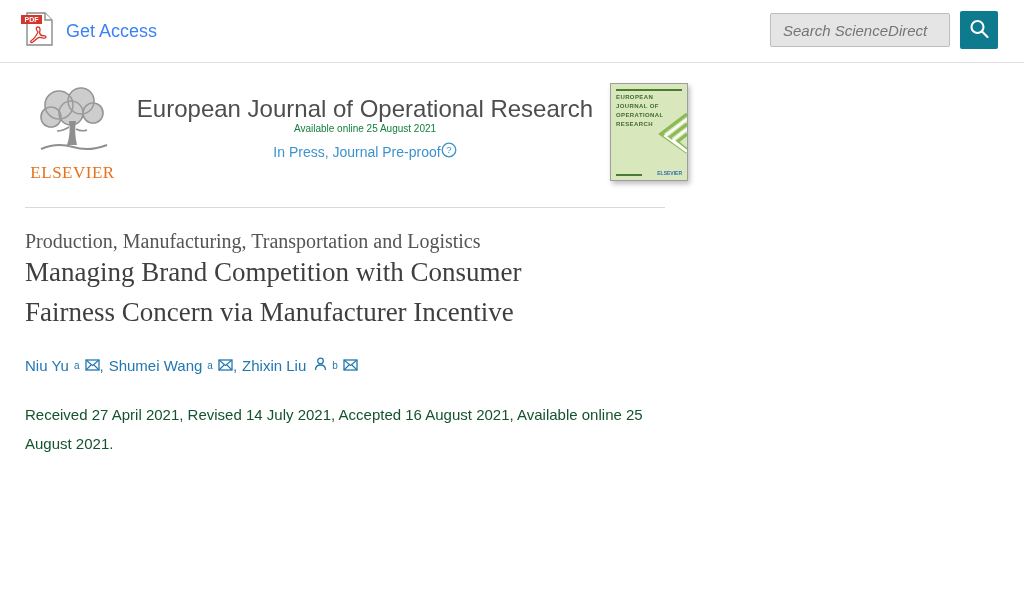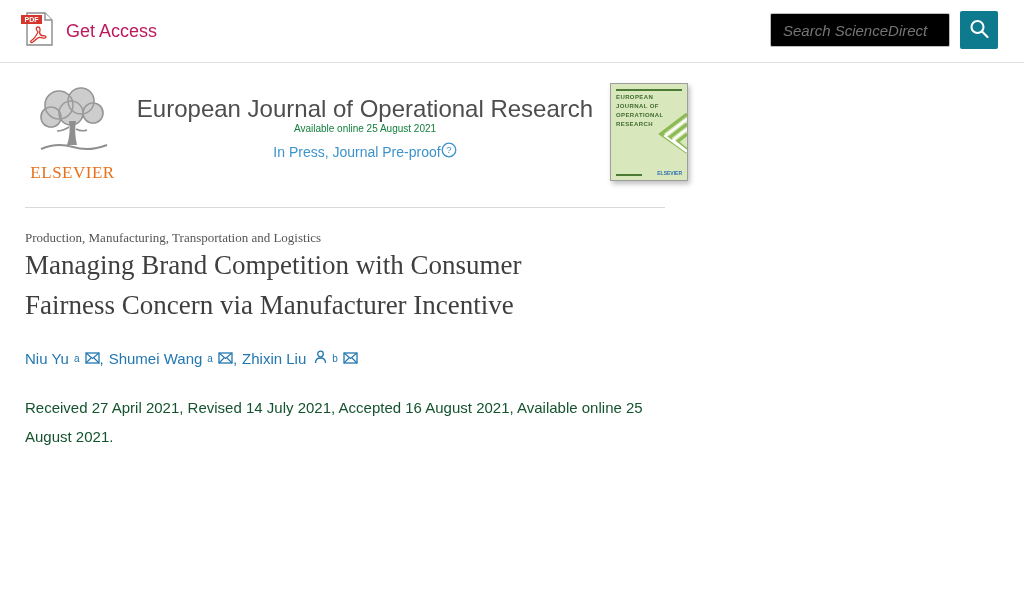--- a/index.html
+++ b/index.html
@@ -10,28 +10,28 @@
     color:#333; position:relative;
   }
   
   .topbar {
     height:63px; display:flex; align-items:center;
     justify-content:space-between; padding:0 26px 0 20px;
     border-bottom:1px solid #e2e2e2; background:#fff;
   }
   .access-group { display:flex; align-items:center; gap:10px; cursor:pointer; }
   .get-access {
-    color:#be185d; font-size:18px; text-decoration:none;
+    color:#3b82f6; font-size:18px; text-decoration:none;
   }
   .search-group { display:flex; align-items:stretch; gap:10px; }
   .search-input {
     width:180px; height:34px; border:1px solid #bdbdbd; border-radius:2px;
     font-family:"Liberation Sans", sans-serif;
     font-style:italic; font-size:15px; color:#6e6e6e; padding:0 12px;
-    outline:none; background:#000000;
+    outline:none; background:#e5e5e5;
   }
   .search-btn {
     width:38px; height:38px; margin-top:-2px;
     background:#0e7a8d; border:none; border-radius:2px;
     display:flex; align-items:center; justify-content:center; cursor:pointer;
   }
   
   .page { display:flex; }
   .main { width:688px; padding-left:25px; }
   .sidebar { width:336px; padding:0 16px 0 35px; }
@@ -65,21 +65,21 @@
   .cover-foot {
     position:absolute; bottom:4px; left:5px; right:5px;
     display:flex; justify-content:space-between; align-items:flex-end;
   }
   .cover-foot-line { width:26px; border-top:2px solid #4a7a33; }
   .cover-publisher { font-size:5px; color:#2f6fae; font-weight:bold; }
   
   .article-divider { border:none; border-top:1px solid #d9d9d9; margin:24px 0 0 0; width:640px; }
   .section-label {
     font-family:"Liberation Serif", serif; color:#555;
-    font-size:13px; margin-top:22px;
+    font-size:20px; margin-top:22px;
   }
   .article-title {
     font-family:"Liberation Serif", serif; font-weight:400;
     font-size:27px; color:#3f3f3f; line-height:1.48;
     max-width:570px; margin-top:0;
   }
   .authors { margin-top:24px; font-size:15px; color:#2277b1; display:flex; align-items:center; flex-wrap:wrap; }
   .author { display:inline-flex; align-items:center; cursor:pointer; }
   .author sup { font-size:10px; margin:0 3px 0 5px; }
   .author .sep { color:#2277b1; margin-right:5px; }

